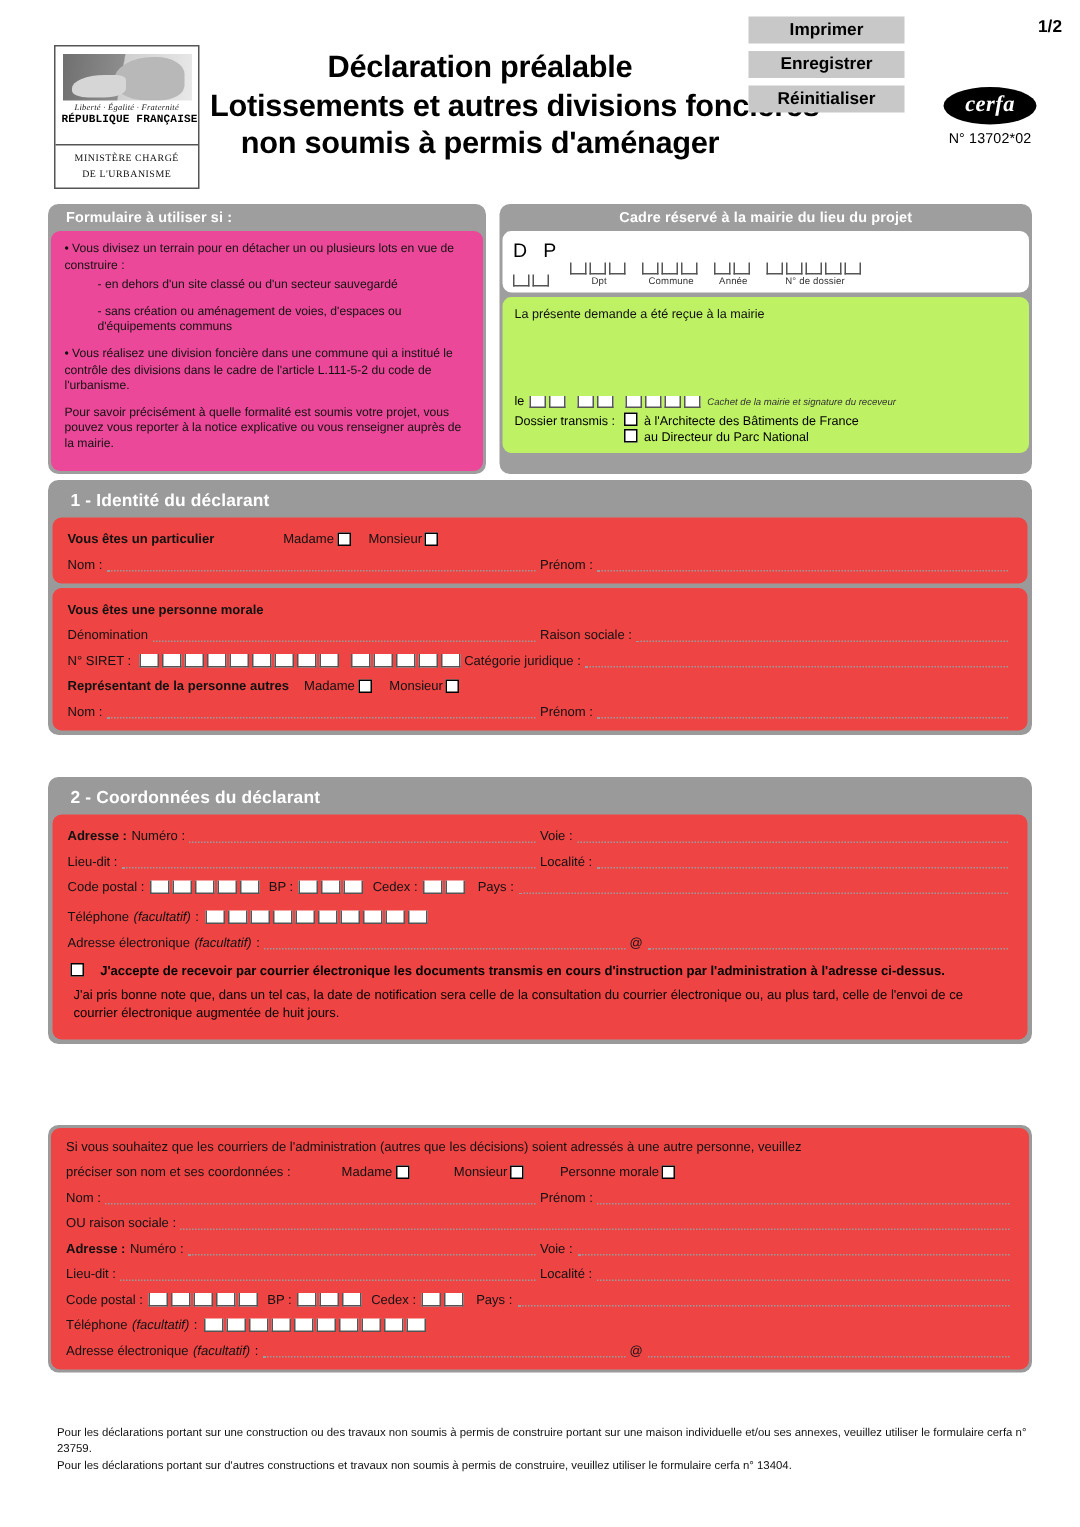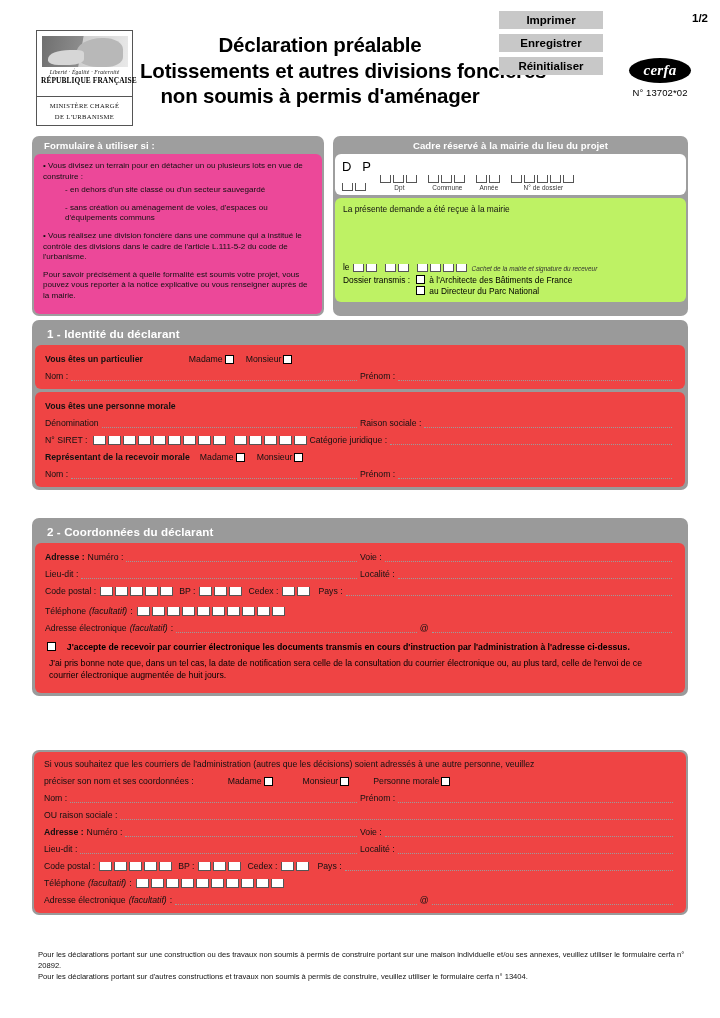--- a/index.html
+++ b/index.html
@@ -79,21 +79,21 @@
   .devise {
     font-family: "Liberation Serif", serif;
     font-size: 5.6px;
     font-style: italic;
     letter-spacing: .2px;
     margin-top: 2px;
     color: #111;
     white-space: nowrap;
   }
   .rf {
-    font-family: Liberation Serif, serif;
+    font-family: Liberation Mono, monospace;
     font-size: 7.4px;
     font-weight: bold;
     letter-spacing: .1px;
     margin-top: 1px;
     color: #000;
     white-space: nowrap;
   }
   .logo-bottom {
     height: 28px;
     display: flex;
@@ -599,21 +599,21 @@
           <span class="case"></span>
             <span class="case"></span>
             <span class="case"></span>
           <span class="case"></span>
             <span class="case"></span>
         </span>
         <span class="lbl">Catégorie juridique :</span>
         <span class="dotfill"></span>
       </div>
       <div class="frow">
-        <span class="lbl b">Représentant de la recevoir morale</span>
+        <span class="lbl b">Représentant de la personne autres</span>
         <span style="width:10px"></span>
         <span class="lbl">Madame</span>
         <span class="chk"></span>
         <span style="width:10px"></span>
         <span class="lbl">Monsieur</span>
         <span class="chk"></span>
       </div>
       <div class="frow">
         <span class="half">
           <span class="lbl">Nom :</span>
@@ -844,17 +844,17 @@
         <span style="width:3px"></span>
         <span class="lbl">:</span>
         <span class="dotfill"></span>
         <span class="lbl">@</span>
         <span class="dotfill"></span>
       </div>
     </div>
   </div>
 
   <div class="footer-note" style="top:950px;">
-    <p>Pour les déclarations portant sur une construction ou des travaux non soumis à permis de construire portant sur une maison individuelle et/ou ses annexes, veuillez utiliser le formulaire cerfa n° 20892.</p>
+    <p>Pour les déclarations portant sur une construction ou des travaux non soumis à permis de construire portant sur une maison individuelle et/ou ses annexes, veuillez utiliser le formulaire cerfa n° 23759.</p>
     <p>Pour les déclarations portant sur d'autres constructions et travaux non soumis à permis de construire, veuillez utiliser le formulaire cerfa n° 13404.</p>
   </div>
 
 </div>
 
 </body></html>

